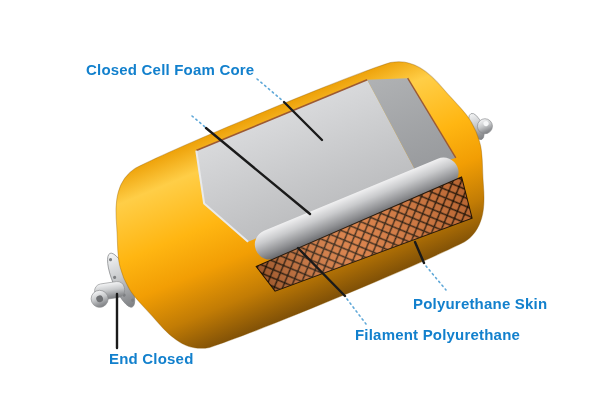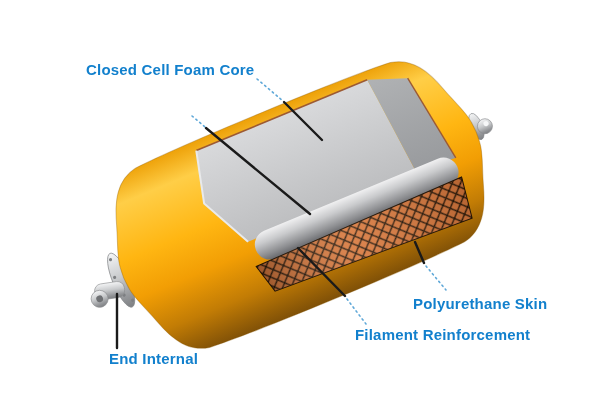--- a/index.html
+++ b/index.html
@@ -139,15 +139,15 @@
     <g stroke="var(--leader-dotted)" stroke-width="1.6" stroke-dasharray="1.5 3.5" stroke-linecap="round">
       <line x1="257" y1="79" x2="283" y2="101"></line>
       <line x1="192" y1="116" x2="205" y2="127"></line>
       <line x1="347" y1="299" x2="366" y2="324"></line>
       <line x1="426" y1="266" x2="446" y2="290"></line>
     </g>
   </svg>
 
   <div class="callout lbl-foam-core">Closed Cell Foam Core</div>
   <div class="callout lbl-poly-skin">Polyurethane Skin</div>
-  <div class="callout lbl-filament">Filament Reinforcement</div>
-  <div class="callout lbl-end-swivels">End Internal</div>
+  <div class="callout lbl-filament">Filament Polyurethane</div>
+  <div class="callout lbl-end-swivels">End Closed</div>
 </div>
 
 </body></html>

